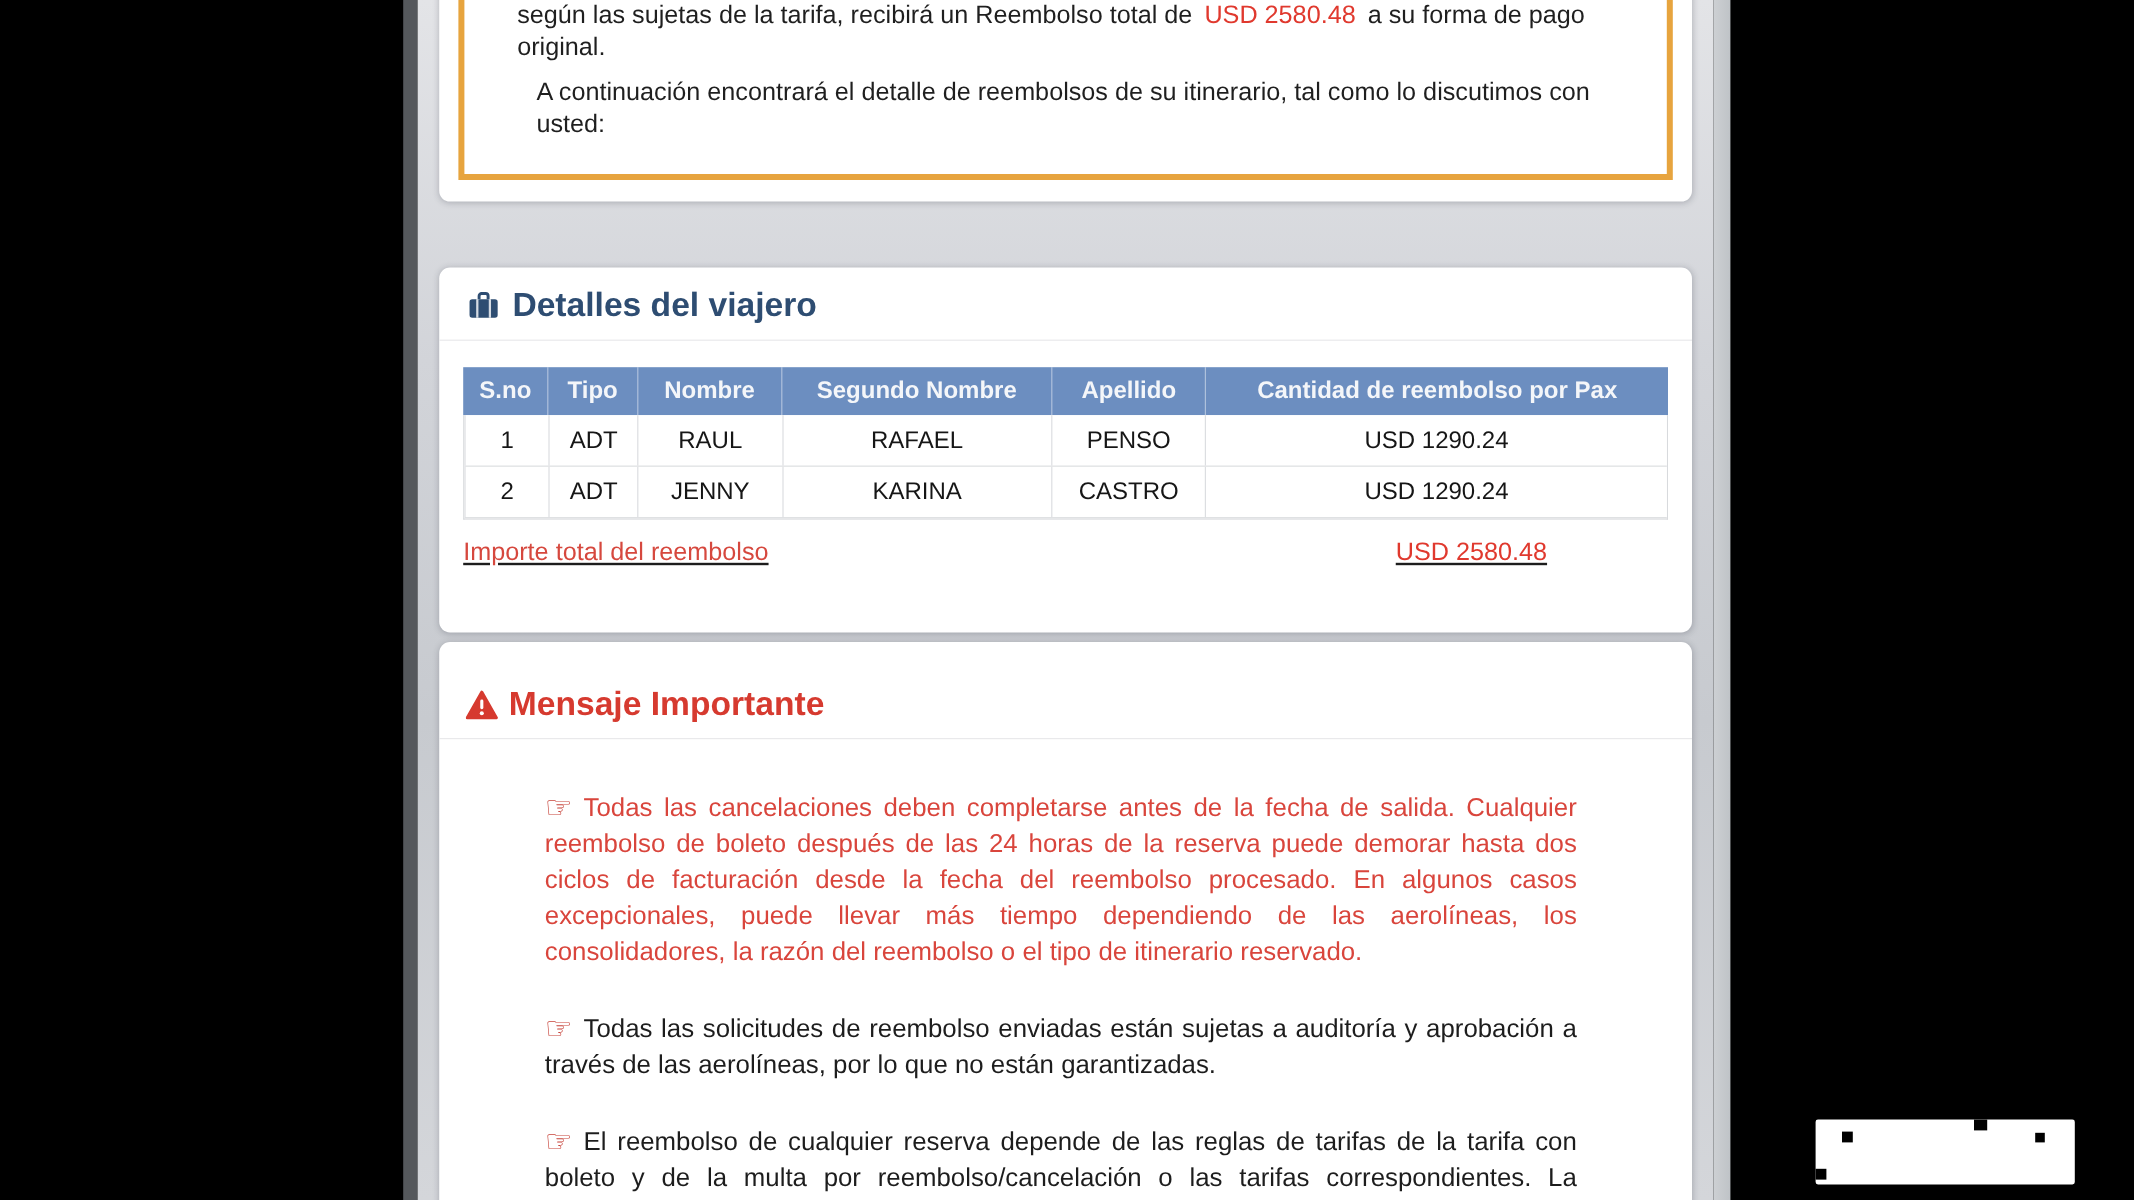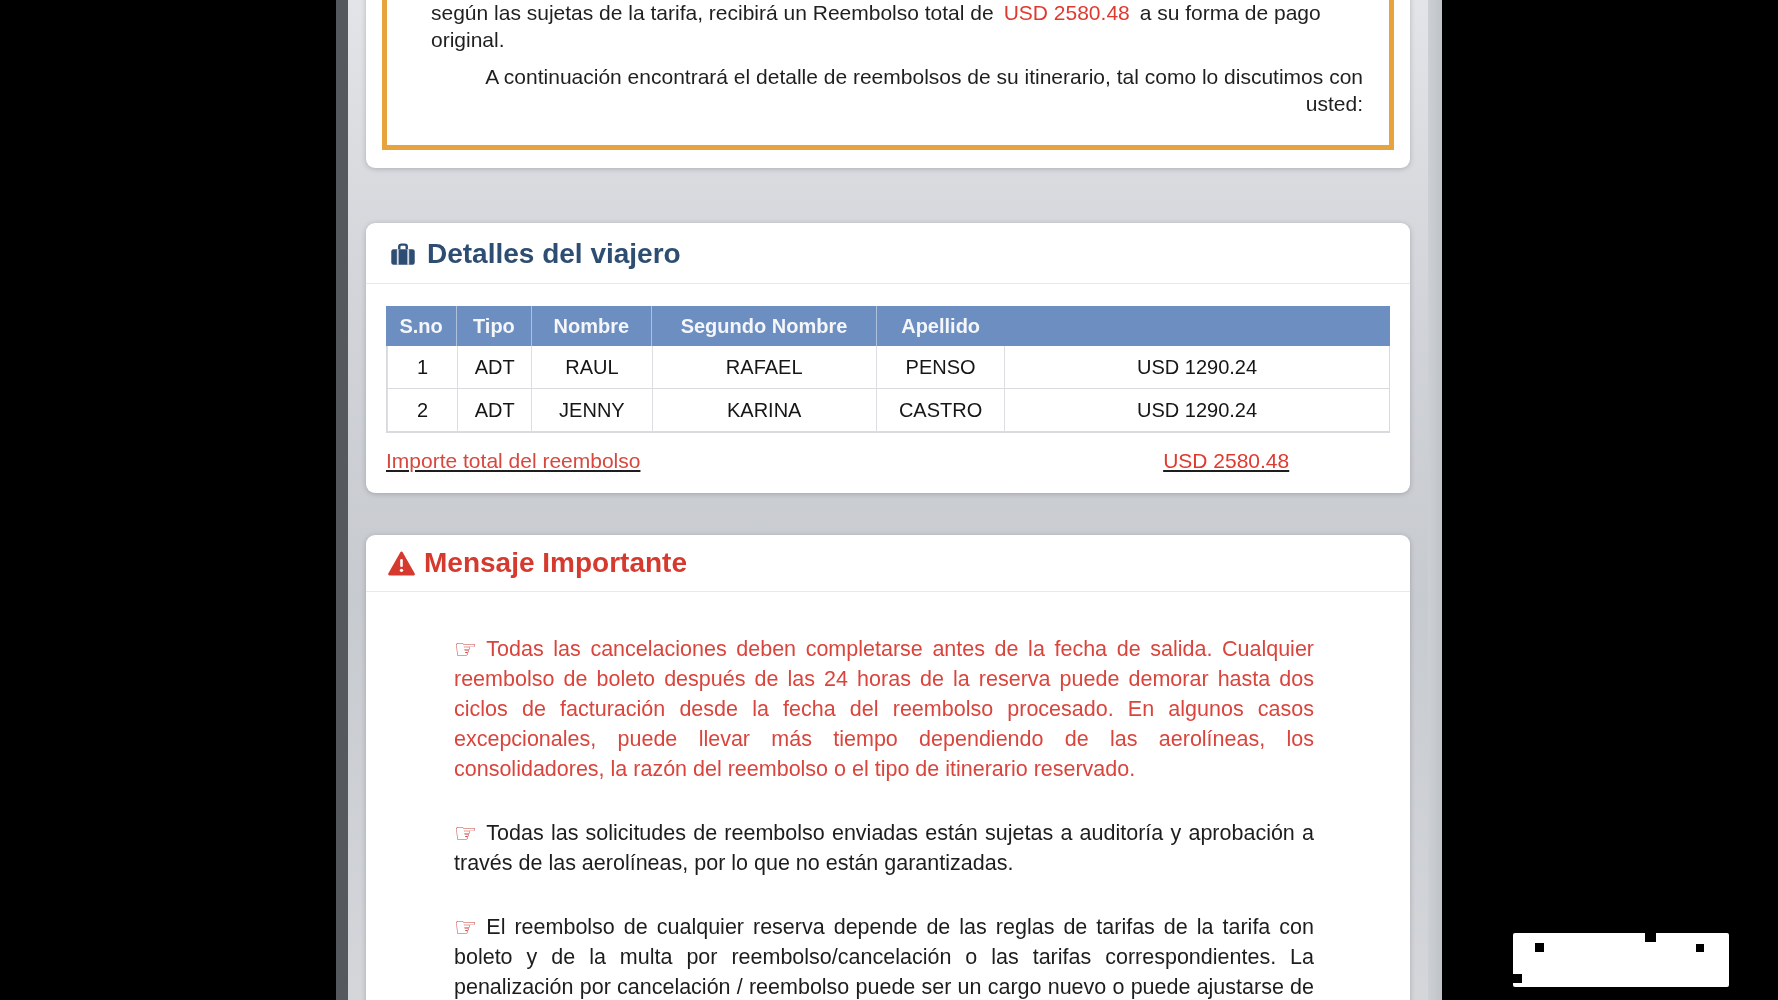--- a/index.html
+++ b/index.html
@@ -11,23 +11,23 @@
   .scrollbar{position:absolute;left:1428px;top:0;width:14px;height:1000px;
              background:linear-gradient(90deg,#cdd0d3,#bfc3c7);}
   .card{position:absolute;left:18px;width:1044px;background:#fff;border-radius:9px;
         box-shadow:0 1px 5px rgba(40,45,60,.25);}
   
   .card1{top:-44px;height:212px;}
   .orange-box{position:absolute;left:16px;right:16px;top:-10px;bottom:18px;
               border:5px solid #e7a43e;}
   .l1{position:absolute;top:48px;left:44px;right:26px;font-size:21px;line-height:27px;color:#1f1f1f;}
   .amount-inline{color:#e0392e;margin:0 10px;}
-  .l2{position:absolute;top:112px;left:60px;right:26px;font-size:21px;line-height:27px;color:#1f1f1f;text-align:right;}
+  .l2{position:absolute;top:112px;left:60px;right:26px;font-size:21px;line-height:27px;color:#1f1f1f;}
   
-  .card2{top:223px;height:270px;}
+  .card2{top:223px;height:304px;}
   .card-title-row{display:flex;align-items:center;gap:9px;padding:15px 22px 13px 22px;
                   border-bottom:1px solid #e9e9eb;}
   .title-navy{font-size:28px;font-weight:700;color:#2e4d72;}
   .title-red{font-size:28px;font-weight:700;color:#d63a2f;}
   .tbl{margin:22px 20px 0 20px;}
   .grid6{display:grid;grid-template-columns:7% 7.4% 12% 22.4% 12.8% 38.4%;}
   .thead{background:#6c8ec0;}
   .th{height:40px;display:flex;align-items:center;justify-content:center;
       color:#f4f6f9;font-size:20px;font-weight:600;border-left:1px solid rgba(255,255,255,.45);}
   .th:first-child{border-left:none;}
@@ -36,21 +36,21 @@
       font-size:20px;color:#161616;border-left:1px solid #dcdee1;}
   .trow .td:first-child{border-left:1px solid #dcdee1;}
   .tbody-wrap{border:1px solid #d8dadd;border-top:none;}
   .total-row{margin:16px 20px 0 20px;text-decoration:underline;}
   .total-label{grid-column:1/6;font-size:21px;color:#d6483e;display:flex;align-items:center;
                justify-content:flex-start;}
   .total-value{grid-column:6;font-size:21px;color:#e0392e;display:flex;align-items:center;
                justify-content:center;padding-left:58px;}
   
   .card3{top:535px;height:520px;border-bottom-left-radius:0;border-bottom-right-radius:0;}
-  .card3 .card-title-row{padding:12px 22px 12px 22px;}
+  .card3 .card-title-row{padding:12px 22px 12px 22px;margin-top:24px;}
   .msgs{padding:26px 96px 0 88px;}
   .msg{margin:16px 0 34px 0;font-size:21.5px;line-height:30px;text-align:justify;}
   .msg.red{color:#d9453c;}
   .msg.black{color:#1d1d1d;}
   .hand{font-family:"DejaVu Sans",sans-serif;font-size:26px;line-height:20px;color:#c8463d;
         margin-right:9px;vertical-align:-2px;}
   
   .watermark{position:absolute;left:1513px;top:933px;width:216px;height:54px;background:#fff;
              border-radius:2px;}
   .wm-sq{position:absolute;background:#000;}
@@ -85,20 +85,21 @@
         <span class="title-navy">Detalles del viajero</span>
       </div>
 
       <div class="tbl">
         <div class="grid6 thead">
             <div class="th">S.no</div>
             <div class="th">Tipo</div>
             <div class="th">Nombre</div>
             <div class="th">Segundo Nombre</div>
             <div class="th">Apellido</div>
+            <div class="th">Cantidad de reembolso por Pax</div>
           </div>
         <div class="tbody-wrap">
             <div class="grid6 trow">
               <div class="td">1</div>
               <div class="td">ADT</div>
               <div class="td">RAUL</div>
               <div class="td">RAFAEL</div>
               <div class="td">PENSO</div>
               <div class="td">USD 1290.24</div>
             </div>

